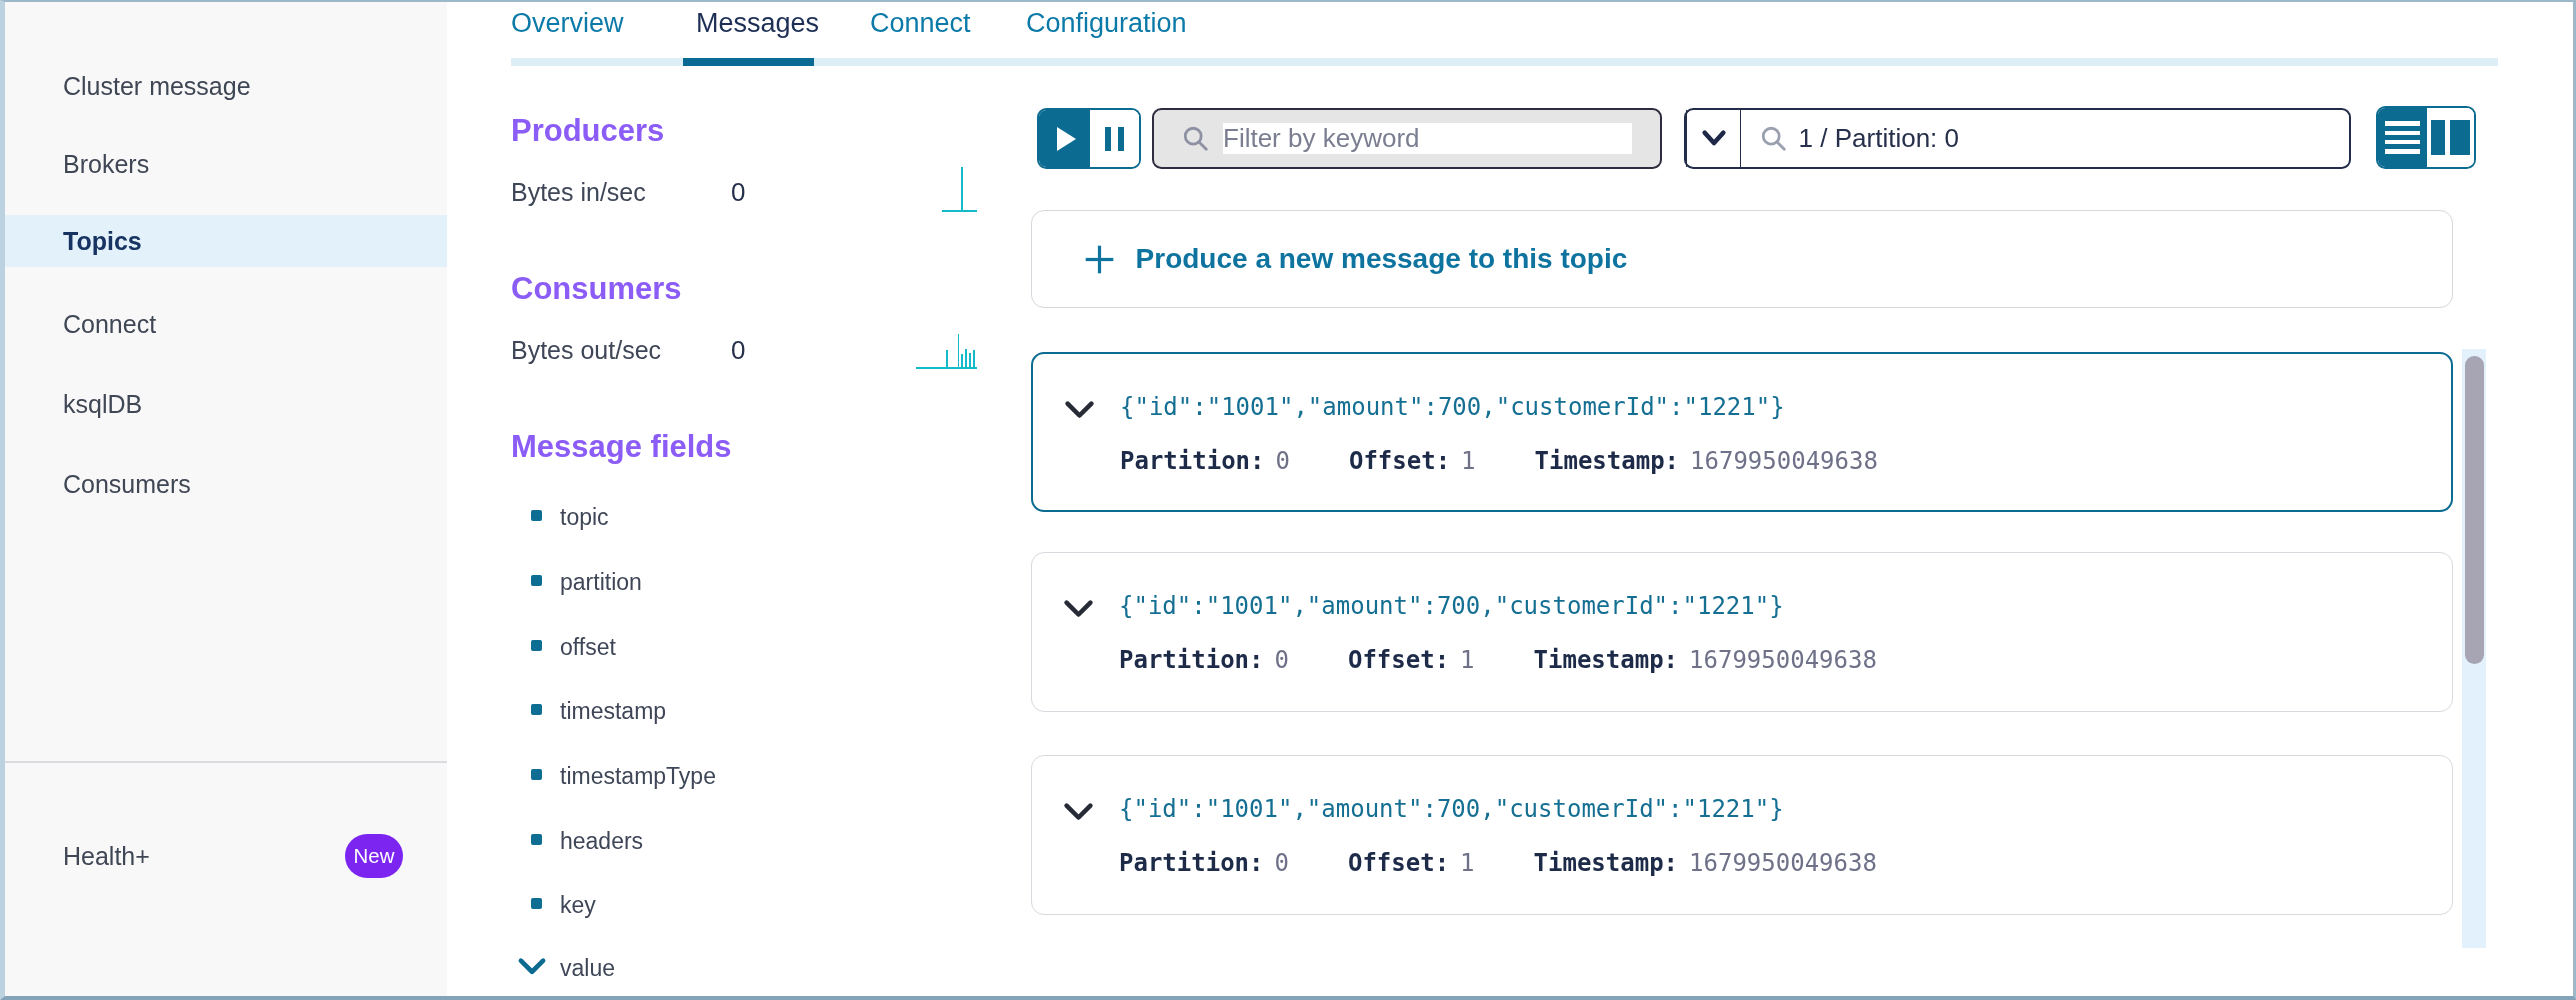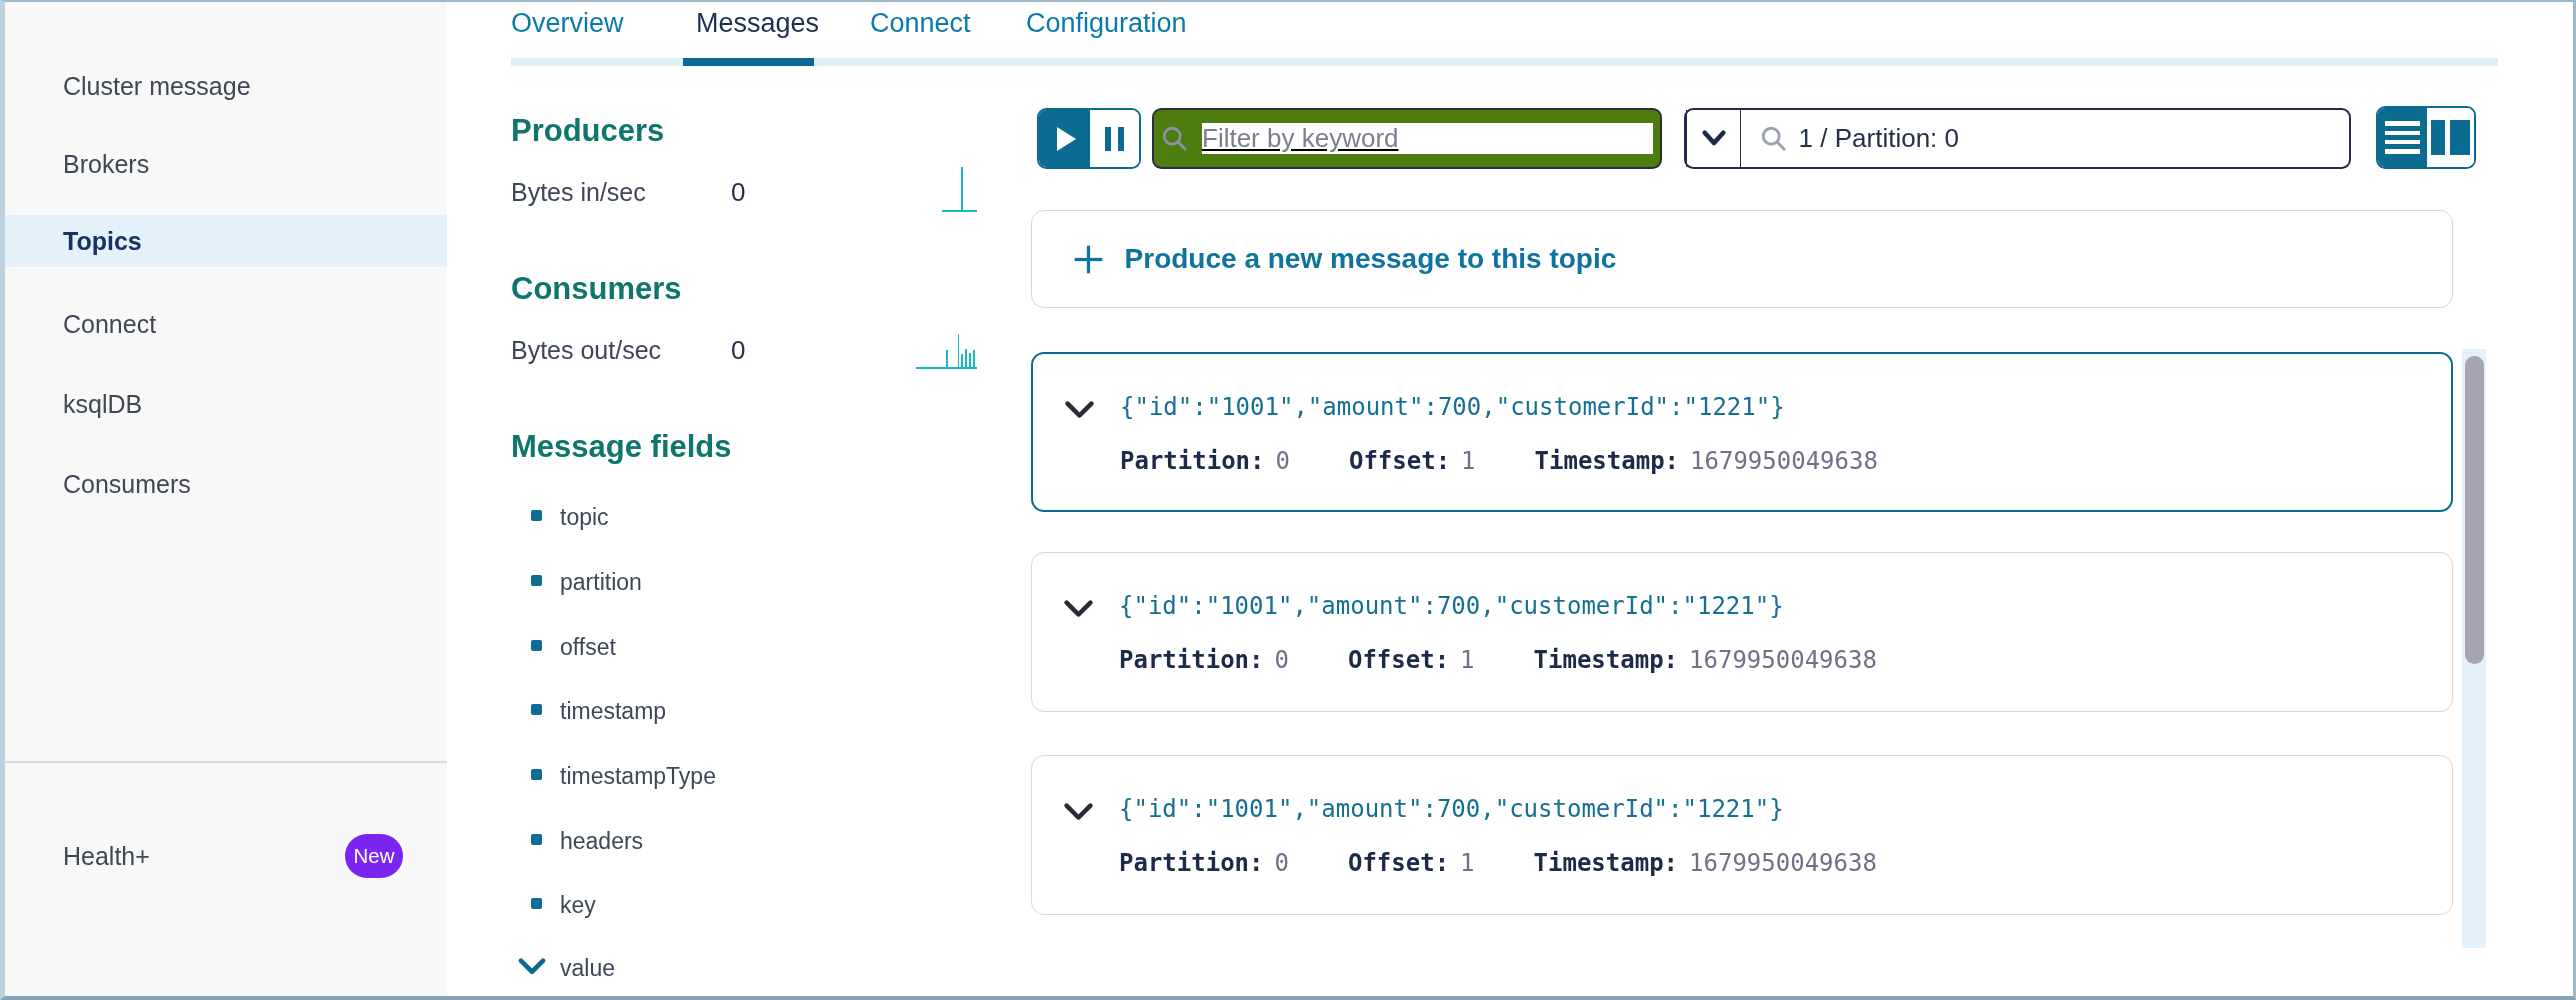--- a/index.html
+++ b/index.html
@@ -19,21 +19,21 @@
   .badge-new { position:absolute; left:340px; top:832px; width:58px; height:44px; border-radius:22px;
                background:#7c24f0; color:#ffffff; font-size:20.4px; text-align:center; line-height:44px; }
 
   
   .tab { position:absolute; top:5.6px; font-size:27px; color:#0b7aa8; cursor:pointer; }
   .tab.active { color:#1d2f55; }
   .tab-track { position:absolute; left:506px; top:56px; width:1987px; height:8.4px; background:#ddeef6; }
   .tab-ink { position:absolute; left:678px; top:56px; width:131px; height:8.4px; background:#0b6a94; }
 
   
-  .h2 { position:absolute; font-size:31px; font-weight:bold; color:#0f766e; }
+  .h2 { position:absolute; font-size:31px; font-weight:bold; color:#8b5cf6; }
   .mlab { position:absolute; font-size:25px; color:#3e4657; }
   .mzero { position:absolute; font-size:26px; color:#27304b; }
   .spark { position:absolute; display:flex; align-items:flex-end; border-bottom:2.8px solid #15bac9; }
   .spark i { width:1.9px; margin-right:1.9px; background:#15bac9; display:block; }
   .field-row { position:absolute; left:506px; width:464px; height:30px; }
   .bullet { position:absolute; left:19.5px; top:7.4px; width:11px; height:11px; border-radius:1.9px; background:#0e6d93; }
   .field-label { position:absolute; left:49px; top:0; font-size:23px; color:#3e4657; line-height:28px; }
   .vchev { position:absolute; left:5.6px; top:1.9px; }
 
   
@@ -42,33 +42,33 @@
   .seg.on { background:#0c6b91; }
   .play-tri { width:0; height:0; border-top:12px solid transparent; border-bottom:12px solid transparent; border-left:19.5px solid #ffffff; margin-left:3.7px; }
   .pause-bars { display:flex; gap:6.5px; }
   .pause-bars b { width:6.5px; height:24px; background:#0c6b91; }
   .hamb { display:flex; flex-direction:column; gap:4.6px; }
   .hamb b { width:35px; height:4.6px; background:#ffffff; }
   .cols { display:flex; gap:5.6px; }
   .cols b { width:14px; height:35px; background:#0c6b91; }
   .cols b:last-child { width:19.5px; }
   .filter-box { position:absolute; left:1147px; top:106px; width:510px; height:61px; border:2.8px solid #2d2d3f;
-                border-radius:9.3px; background:#4d7c0f; display:flex; align-items:center; padding:0 7px;text-decoration:underline; }
+                border-radius:9.3px; background:#e5e5e5; display:flex; align-items:center; padding:0 28px; }
   .filter-box input { border:none; outline:none; flex:1; font-size:26px; color:#27304b; margin-left:13px; font-family:"Liberation Sans",sans-serif; }
   .filter-box input::placeholder { color:#7a7e90; }
   .jump-combo { position:absolute; left:1679px; top:106px; width:667px; height:61px; border:2.8px solid #232d4a;
                 border-radius:9.3px; background:#ffffff; display:flex; align-items:stretch; }
   .jump-label { display:flex; align-items:center; padding-left:26px; width:272px; font-size:26px; color:#27304b; cursor:pointer; }
   .jump-chev { display:flex; align-items:center; justify-content:center; width:55px; border-left:1.9px solid #232d4a; border-right:1.9px solid #232d4a; cursor:pointer; }
   .part-field { display:flex; align-items:center; flex:1; padding-left:18.6px; }
   .part-field input { border:none; outline:none; width:269px; font-size:26px; color:#27304b; margin-left:11px; font-family:"Liberation Sans",sans-serif; }
 
   
   .produce-card { position:absolute; left:1026px; top:208px; width:1422px; height:98px; background:#ffffff;
-                  border:1.9px solid #d5d8dd; border-radius:13px; display:flex; align-items:center; padding-left:39px; cursor:pointer; }
+                  border:1.9px solid #d5d8dd; border-radius:13px; display:flex; align-items:center; padding-left:50px; cursor:pointer; }
   .produce-label { font-size:28px; font-weight:bold; color:#0e749f; margin-left:18.6px; }
   .msg-card { position:absolute; left:1026px; width:1422px; height:160px; background:#ffffff;
               border:1.9px solid #d6d9de; border-radius:13px; }
   .msg-card.selected { border:2.8px solid #0c6b91; }
   .msg-chev { position:absolute; left:30px; top:45px; }
   .msg-json { position:absolute; left:87px; top:39px; font-family:"DejaVu Sans Mono", monospace; font-size:24px; color:#156f93; }
   .msg-meta { position:absolute; left:87px; top:93px; display:flex; gap:59px; font-family:"DejaVu Sans Mono", monospace; font-size:24px; }
   .msg-meta .pair .k { color:#1d2b49; font-weight:bold; }
   .msg-meta .pair .v { color:#6e7188; margin-left:11px; }
 

